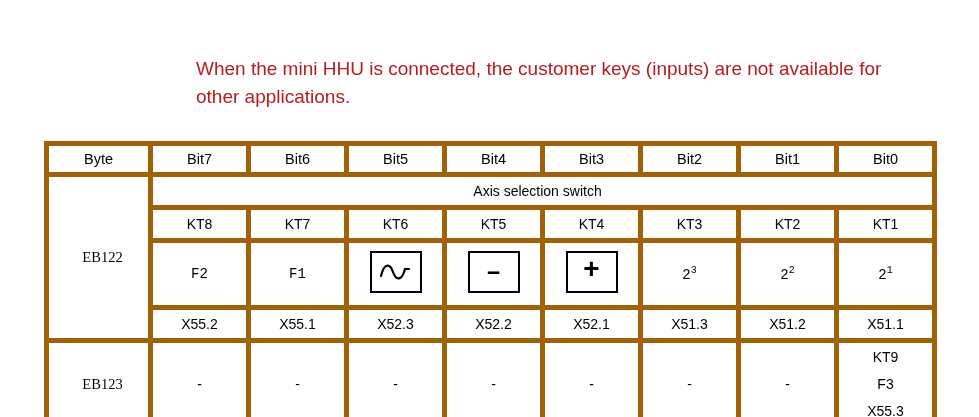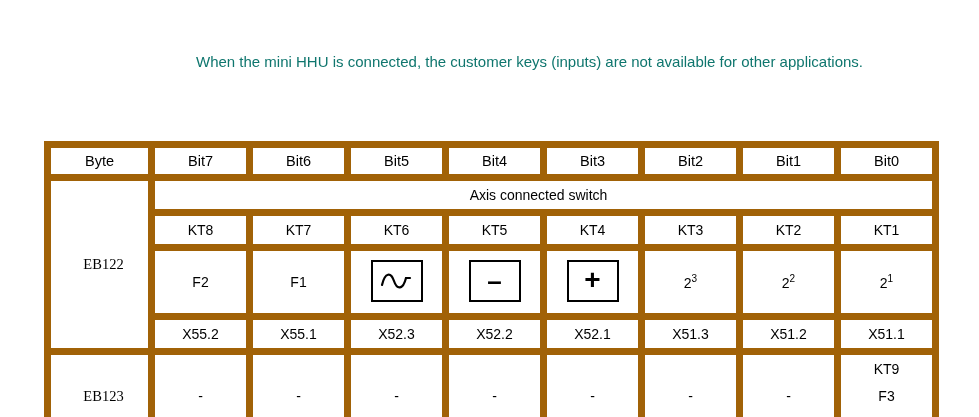--- a/index.html
+++ b/index.html
@@ -17,23 +17,23 @@
   .page {
     position: relative;
     width: 979px;
     height: 417px;
   }
   .intro-text {
     position: absolute;
     left: 196px;
     top: 36px;
     width: 700px;
-    font-size: 15px;
+    font-size: 19px;
     line-height: 1.45;
-    color: #0f766e;
+    color: #b91c1c;
   }
   .table-caption {
     position: absolute;
     left: 44px;
     top: 112px;
     font-size: 14.5px;
     white-space: nowrap;
   }
   .caption-label {
     display: inline-block;
@@ -45,21 +45,21 @@
   table.data-table {
     position: absolute;
     left: 44px;
     top: 141px;
     width: 892px;
     border-collapse: collapse;
     table-layout: fixed;
     font-size: 14px;
   }
   table.data-table td, table.data-table th {
-    border: 7px solid #a16207;
+    border: 5px solid #a16207;
     text-align: center;
     vertical-align: middle;
     padding: 0;
     font-weight: normal;
   }
   .hdr-row th {
     height: 26px;
     font-weight: bold;
     font-size: 14.5px;
   }
@@ -72,21 +72,21 @@
     padding-left: 8px !important;
     font-size: 14.5px;
     font-family: Liberation Serif, serif;
   }
   .row-axis td { height: 28px; }
   .axis-span {
     text-align: right;
     padding-right: 10px !important;
   }
   .row-kt td { height: 28px; }
-  .row-sym td { height: 62px; }
+  .row-sym td { height: 62px; font-family: Liberation Mono, monospace; }
   .row-x td { height: 28px; }
   .row-eb123 td { height: 28px; }
   .row-f3 td { height: 26px; }
   .row-x553 td { height: 28px; margin-left: 32px; }
   .sup { font-size: 14px; }
   .sup sup { font-size: 10px; }
 
   .glyph-box {
     display: inline-block;
     width: 52px;
@@ -150,21 +150,21 @@
         <th>Bit4</th>
         <th>Bit3</th>
         <th>Bit2</th>
         <th>Bit1</th>
         <th>Bit0</th>
       </tr>
     </thead>
     <tbody>
       <tr class="row-axis">
         <td class="byte-cell" rowspan="4">EB122</td>
-        <td class="axis-span" colspan="8">Axis connected switch</td>
+        <td class="axis-span" colspan="8">Axis selection switch</td>
       </tr>
       <tr class="row-kt">
         <td>KT8</td>
         <td>KT7</td>
         <td>KT6</td>
         <td>KT5</td>
         <td>KT4</td>
         <td>KT3</td>
         <td>KT2</td>
         <td>KT1</td>

